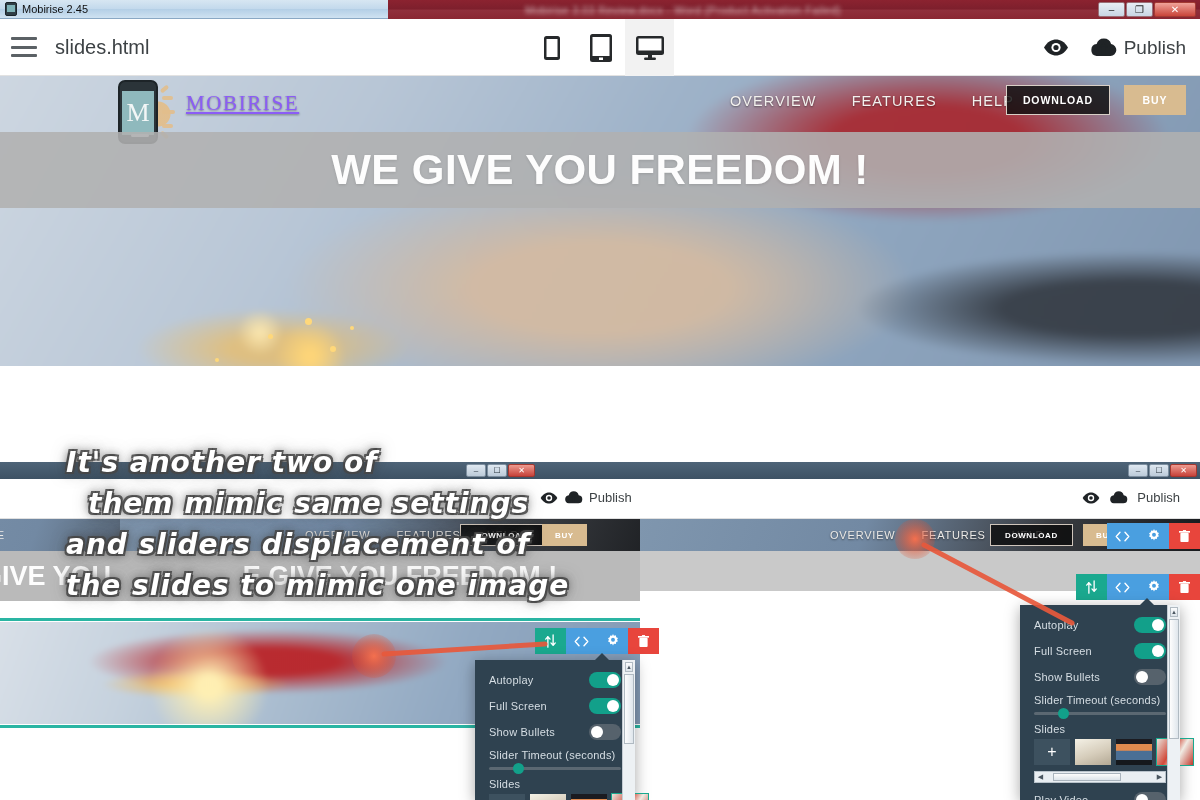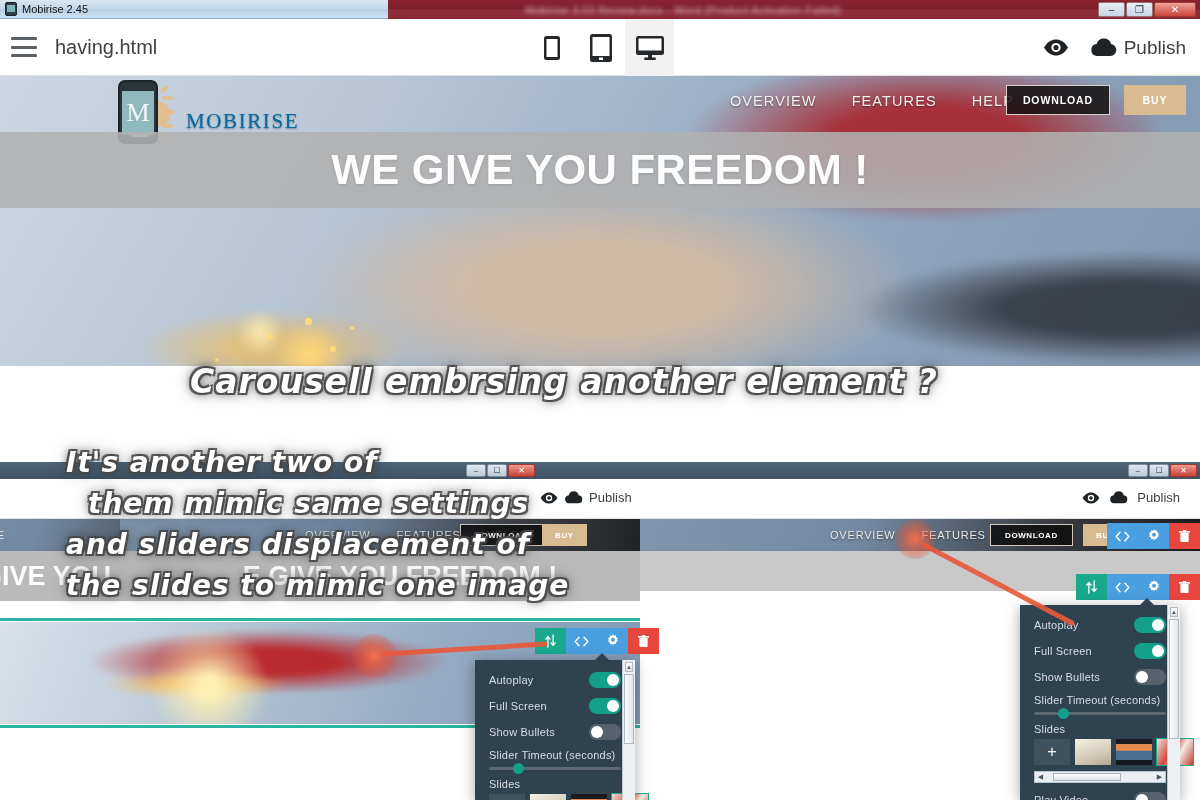--- a/index.html
+++ b/index.html
@@ -100,23 +100,23 @@
     background: #2b3439; border: 2px solid #1d2428;
     display: flex; align-items: center; justify-content: center;
   }
   .logo-phone .screen {
     width: 32px; height: 44px; background: #8fb9bd; margin-top: 2px;
     display: flex; align-items: center; justify-content: center;
     font-family: "Liberation Serif", serif; font-size: 26px; color: #f2f6f6;
   }
   .logo-phone::after { content:""; position:absolute; bottom:5px; left:11px; width:18px; height:3px; background:#cfd6d8; border-radius:2px; }
   .brand {
-    position: absolute; left: 186px; top: 33px;
+    position: absolute; left: 186px; top: 15px;
     font-family: "Liberation Serif", serif; font-size: 21px; letter-spacing: 1.6px;
-    color: #0369a1; text-shadow: 0 1px 2px rgba(0,0,0,.4);
+    color: #8b5cf6; text-shadow: 0 1px 2px rgba(0,0,0,.4); text-decoration: underline;
   }
   .nav-links { position: absolute; right: 186px; top: 17px; display: flex; gap: 35px; }
   .nav-links a {
     font-size: 14.5px; letter-spacing: 1.1px; color: #f3f1ee; text-decoration: none;
     text-shadow: 0 1px 2px rgba(0,0,0,.45); cursor: pointer;
   }
   .btn-download {
     position: absolute; right: 90px; top: 9px; width: 104px; height: 30px;
     border: 1px solid #d8cfc6; background: rgba(12,12,12,.82); color: #fff;
     font-size: 10.5px; font-weight: bold; letter-spacing: .9px;
@@ -271,21 +271,21 @@
       <div class="wbtn close">✕</div>
     </div>
   </div>
 
   <div class="toolbar">
     <div class="hamburger">
       <span></span>
         <span></span>
         <span></span>
     </div>
-    <div class="doc-title">having.html</div>
+    <div class="doc-title">slides.html</div>
   </div>
 
   <div class="device-group">
     <div class="dev-btn">
       <svg width="16" height="24" viewBox="0 0 16 24">
         <rect x="0" y="0" width="16" height="24" rx="2.5" fill="#26292b"></rect>
         <rect x="2.5" y="3" width="11" height="18" fill="#fff"></rect>
       </svg>
     </div>
     <div class="dev-btn">
@@ -357,21 +357,20 @@
       </div>
       <div class="btn-download">DOWNLOAD</div>
       <div class="btn-buy">BUY</div>
     </div>
 
     <div class="hero-band">
       <h1>WE GIVE YOU FREEDOM !</h1>
     </div>
   </div>
 
-  <div class="hand hand-1">Carousell embrsing another element ?</div>
 
   <div class="inset" style="left:-220px; top:462px; width:640px; height:338px;">
     <div class="inset-title"></div>
     <div class="inset-toolbar"></div>
     <div class="inset-nav" style="top:57px;">
       <div style="position:absolute;left:196px;font-size:11px;color:#eceae7;letter-spacing:.8px;">RISE</div>
     </div>
     <div class="i-hero" style="top:89px;">
       <span>WE GIVE YOU FREEDOM !</span>
     </div>

